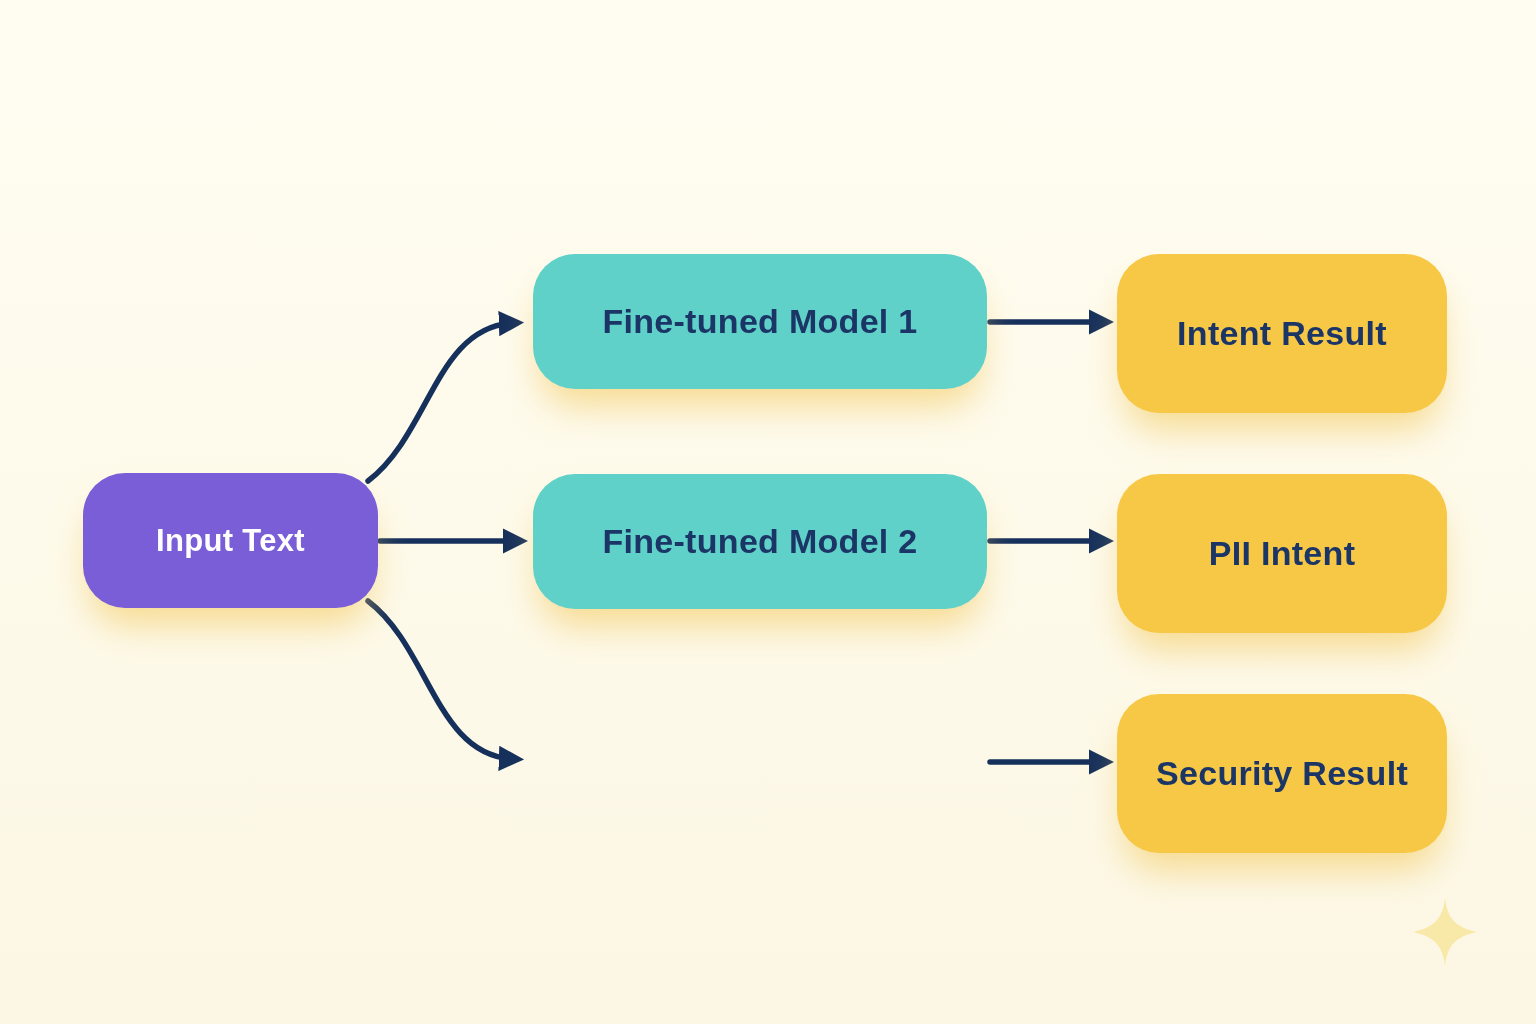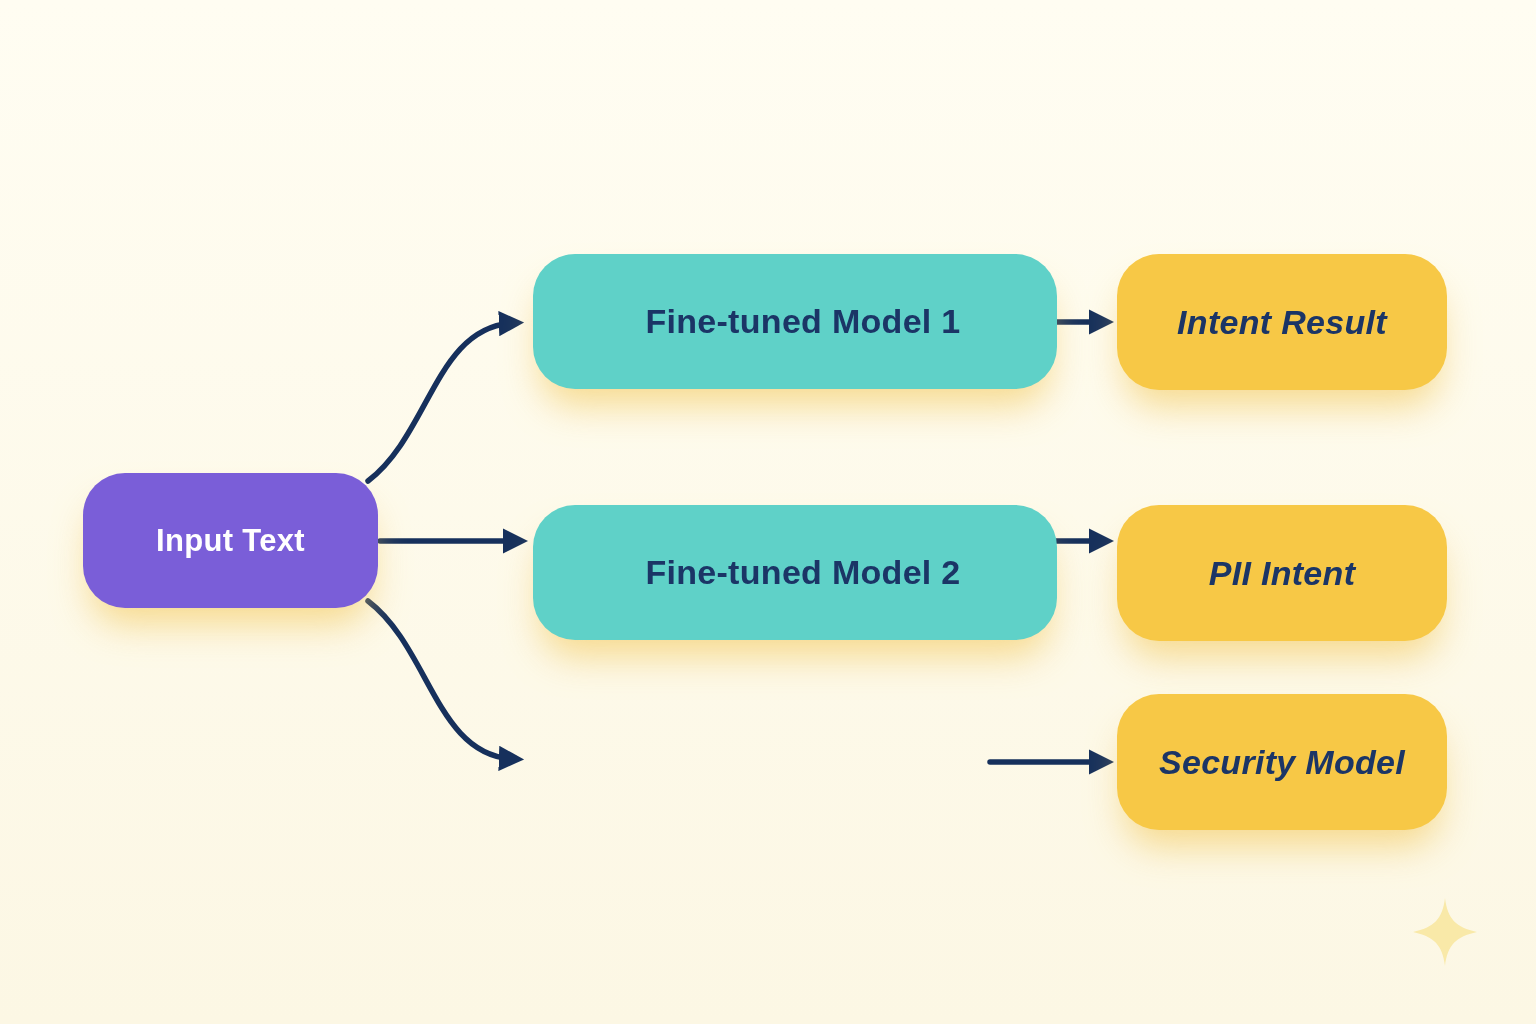--- a/index.html
+++ b/index.html
@@ -43,31 +43,29 @@
     box-shadow: 0 24px 36px -8px var(--glow);
     text-align: center;
   }
   .node-input {
     left: 83px;  top: 473px;  width: 295px; height: 135px;
     background: var(--input_bg);
     color: var(--input_text);
     font-size: 31px;
   }
   .node-model {
-    left: 533px; width: 508px; height: 135px;
+    left: 533px; width: 454px; height: 135px;
     background: var(--model_bg);
-    padding-left: 16px;
   }
   .node-result {
-    left: 1117px; width: 330px; height: 136px;
+    left: 1117px; width: 330px; height: 159px;
     background: var(--result_bg);
-    font-style: italic;
   }
   .row-1 { top: 254px; }
-  .row-2 { top: 474px; margin-top: 31px; }
+  .row-2 { top: 474px; }
   .row-3 { top: 694px; }
   .sparkle {
     position: absolute;
     left: 1413px;
     top: 898px;
     width: 64px;
     height: 68px;
   }
   .sparkle path { fill: var(--sparkle); }
 </style>
@@ -101,20 +99,20 @@
     <span>Fine-tuned Model 2</span>
   </div>
 
   <div class="node node-result row-1">
     <span>Intent Result</span>
   </div>
   <div class="node node-result row-2">
     <span>PII Intent</span>
   </div>
   <div class="node node-result row-3">
-    <span>Security Model</span>
+    <span>Security Result</span>
   </div>
 
   <svg class="sparkle" viewBox="0 0 64 68" xmlns="http://www.w3.org/2000/svg">
     <path d="M 32 0 C 34.5 21 43 29.5 64 34 C 43 38.5 34.5 47 32 68 C 29.5 47 21 38.5 0 34 C 21 29.5 29.5 21 32 0 Z"></path>
   </svg>
 
 </div>
 
 </body></html>

